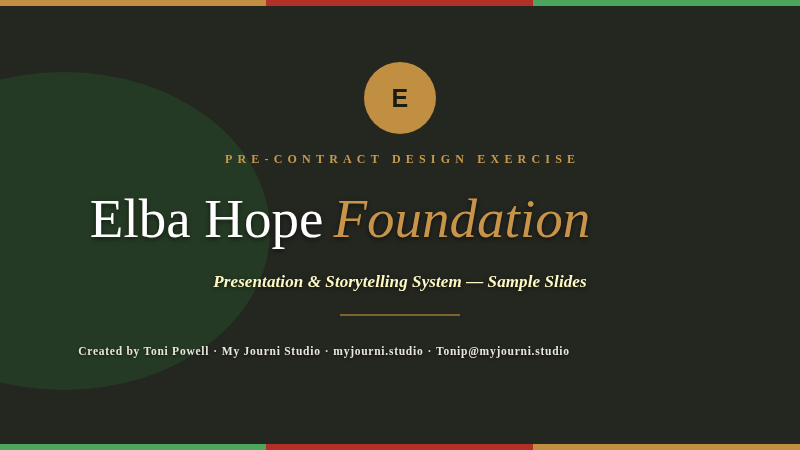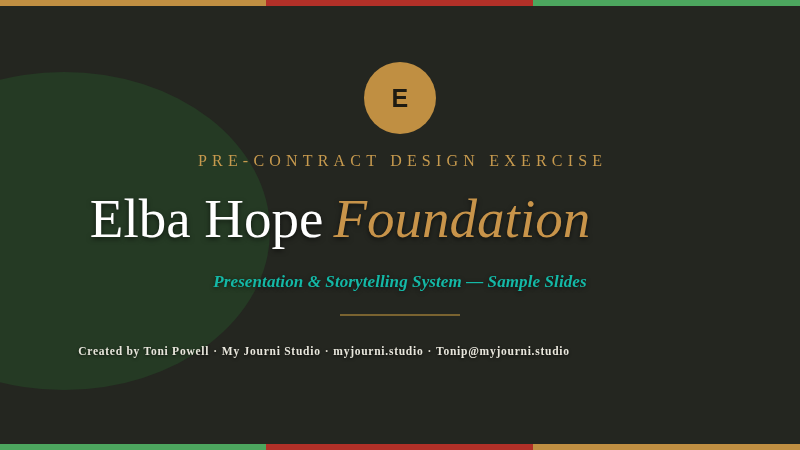--- a/index.html
+++ b/index.html
@@ -76,22 +76,22 @@
     line-height: 1;
   }
 
   .eyebrow {
     position: absolute;
     top: 152px;
     left: 0;
     width: 800px;
     text-align: center;
     color: #C79A4E;
-    font-size: 16px;
-    font-weight: 400;
+    font-size: 12px;
+    font-weight: 700;
     letter-spacing: 5.2px;
     text-transform: uppercase;
     text-indent: 5.2px;
   }
 
   .title {
     position: absolute;
     top: 190px;
     left: 0;
     width: 680px;
@@ -174,21 +174,21 @@
     <div class="badge" style="background: rgb(192, 143, 66); color: rgb(30, 27, 18);">
       <span>E</span>
     </div>
 
     <div class="eyebrow" style="color: rgb(199, 154, 78);">PRE-CONTRACT DESIGN EXERCISE</div>
 
     <div class="title">
       <span class="t-main" style="color: rgb(255, 255, 255);">Elba Hope</span><span class="t-accent" style="color: rgb(200, 148, 74);">Foundation</span>
     </div>
 
-    <div class="subtitle" style="color: #14b8a6;">Presentation &amp; Storytelling System — Sample Slides</div>
+    <div class="subtitle" style="color: #fef9c3;">Presentation &amp; Storytelling System — Sample Slides</div>
 
     <div class="divider" style="background: rgb(122, 99, 48);"></div>
 
     <div class="credits">
       <span>Created by Toni Powell</span><span class="sep">·</span><span>My Journi Studio</span><span class="sep">·</span><span>myjourni.studio</span><span class="sep">·</span><span>Tonip@myjourni.studio</span>
     </div>
 
   </div>
 </div>
 

